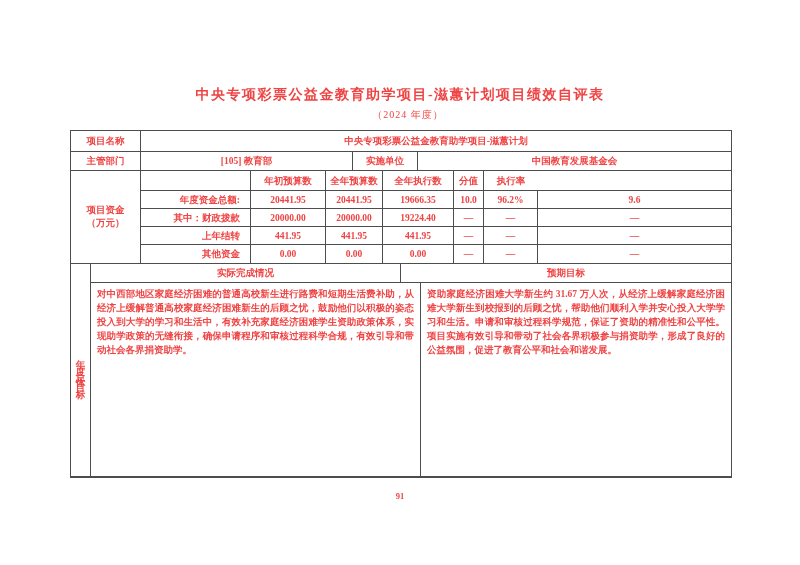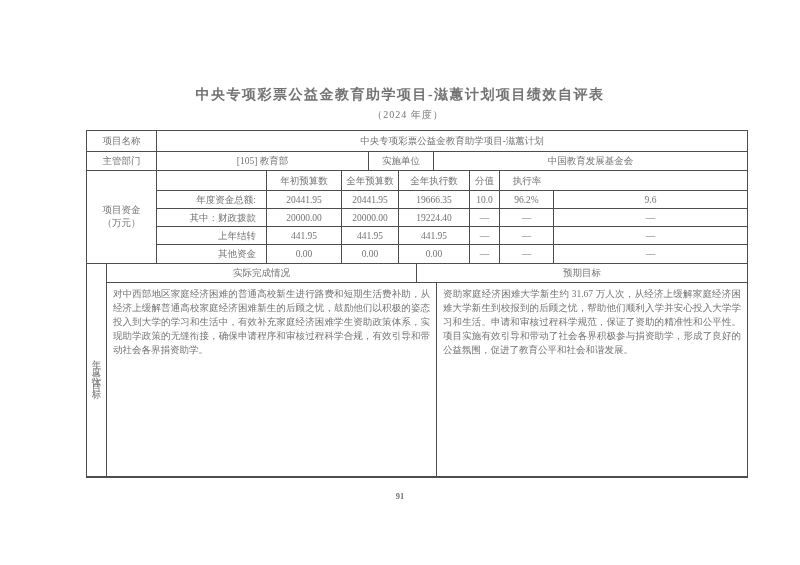--- a/index.html
+++ b/index.html
@@ -1,33 +1,34 @@
 <!DOCTYPE html>
 <html><head>
 <meta charset="utf-8">
 <style>
   html,body { margin:0; padding:0; background:#ffffff; }
   .page {
     position:relative; width:800px; height:565px; background:#ffffff;
-    font-family:"Liberation Serif","DejaVu Serif",serif; color:#737373;
+    font-family:"Liberation Serif","DejaVu Serif",serif; color:#ef4444;
     overflow:hidden;
   }
   .doc-title {
     position:absolute; top:86px; left:0; width:100%;
     text-align:center; font-size:14px; font-weight:bold; letter-spacing:1.5px;
   }
   .doc-subtitle {
     position:absolute; top:108px; left:0; width:100%;
     text-align:center; font-size:10px; letter-spacing:1px;padding-left:8px;
   }
   .doc-table {
-    position:absolute; left:86px; top:130px; width:662px;
+    position:absolute; left:70px; top:130px; width:662px;
     border:1px solid #4d4d4d; border-bottom-width:2px;
     box-sizing:border-box; display:flex; flex-direction:column;
     background:#ffffff;
+    font-weight:bold;
   }
   .trow { display:flex; border-bottom:1px solid #4d4d4d; box-sizing:border-box; }
   .trow.last, .trow:last-child { border-bottom:none; }
   .tcell {
     border-right:1px solid #4d4d4d; box-sizing:border-box;
     display:flex; align-items:center; justify-content:center;
     font-size:9.5px; line-height:12px; overflow:hidden; white-space:nowrap;
   }
   .tcell.lastcol, .tcell:last-child { border-right:none; }
   .sub { display:flex; flex-direction:column; flex:1; min-width:0; }

